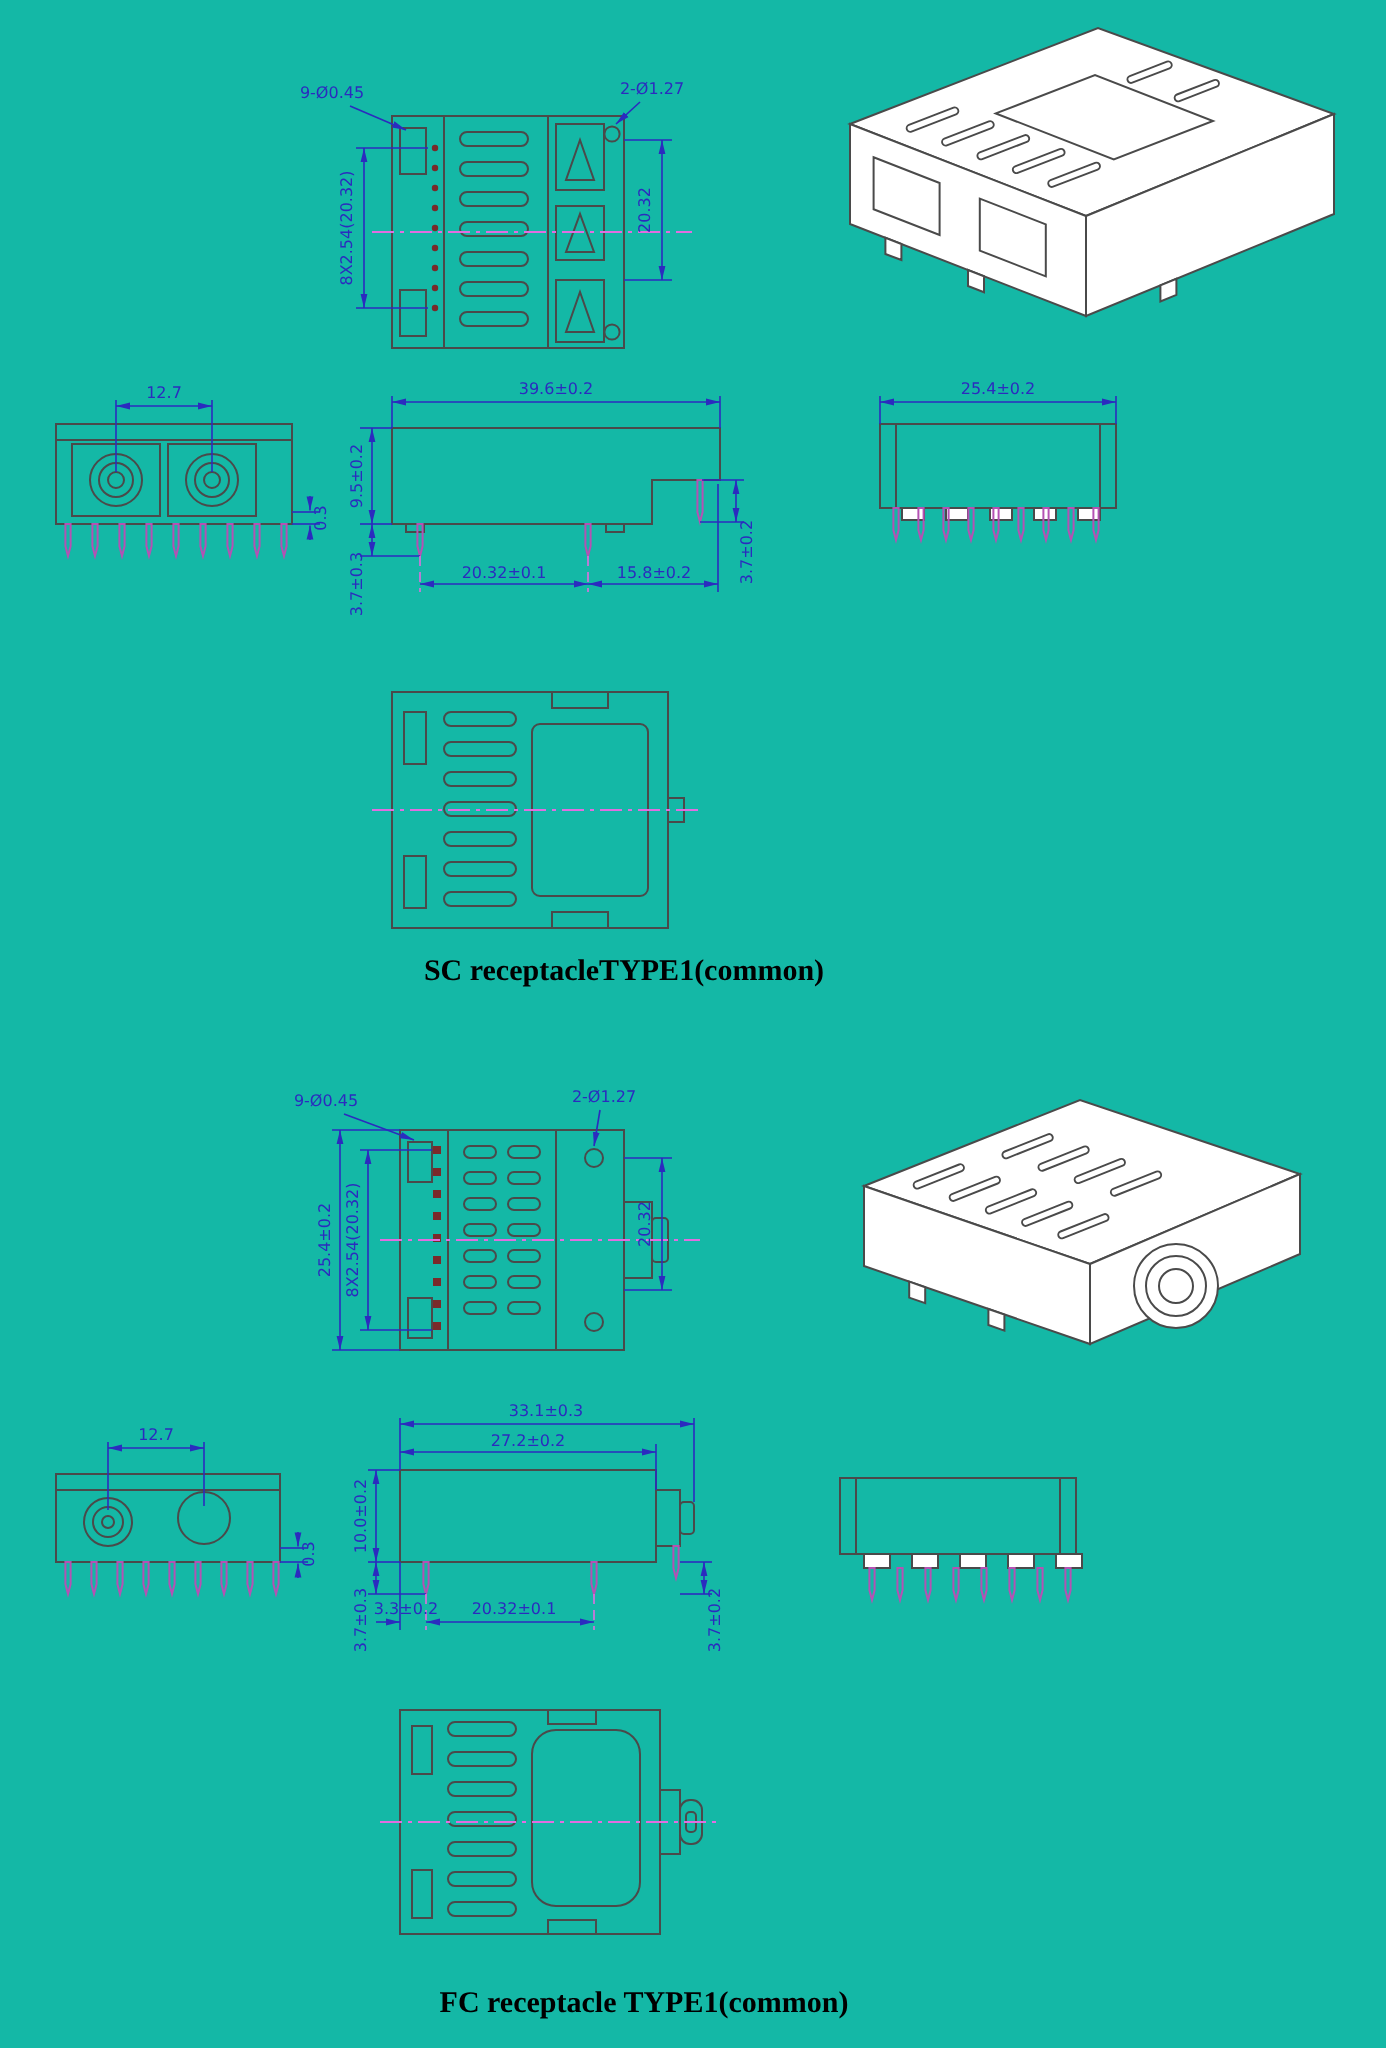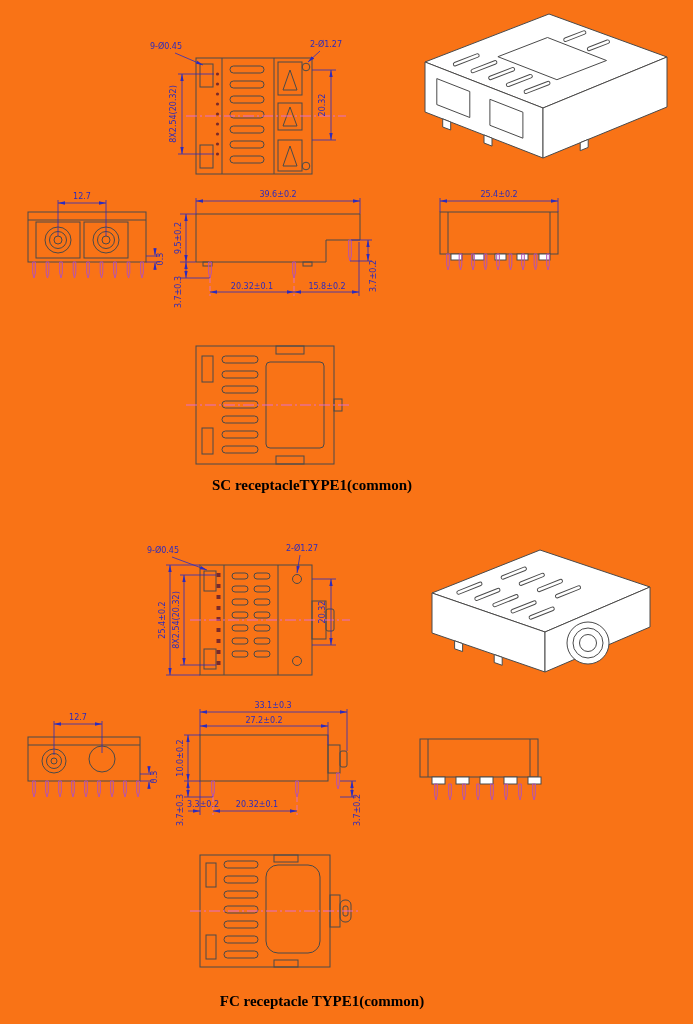--- a/index.html
+++ b/index.html
@@ -1,16 +1,16 @@
 <!DOCTYPE html>
 <html><head>
 <meta charset="utf-8">
 <style>
   html,body{margin:0;padding:0;background:#ffffff;}
-  .page{position:relative;width:693px;height:1024px;background:#f97316;overflow:hidden;
+  .page{position:relative;width:693px;height:1024px;background:#14b8a6;overflow:hidden;
         font-family:"DejaVu Sans",sans-serif;}
   svg{position:absolute;left:0;display:block;}
   #sc-svg{top:0;}
   #fc-svg{top:505px;}
   .ol{fill:none;stroke:#4a4a4a;stroke-width:1;}
   .olf{fill:#ffffff;stroke:#4a4a4a;stroke-width:1;}
   .dim{stroke:#2b2bbf;stroke-width:0.8;fill:none;}
   .dimt{fill:#2b2bbf;font-size:8px;font-family:"DejaVu Sans",sans-serif;}
   .cl{stroke:#e06ee0;stroke-width:0.9;fill:none;stroke-dasharray:11 3 2 3;}
   .clx{stroke:#e06ee0;stroke-width:0.8;fill:none;stroke-dasharray:5 3;}

